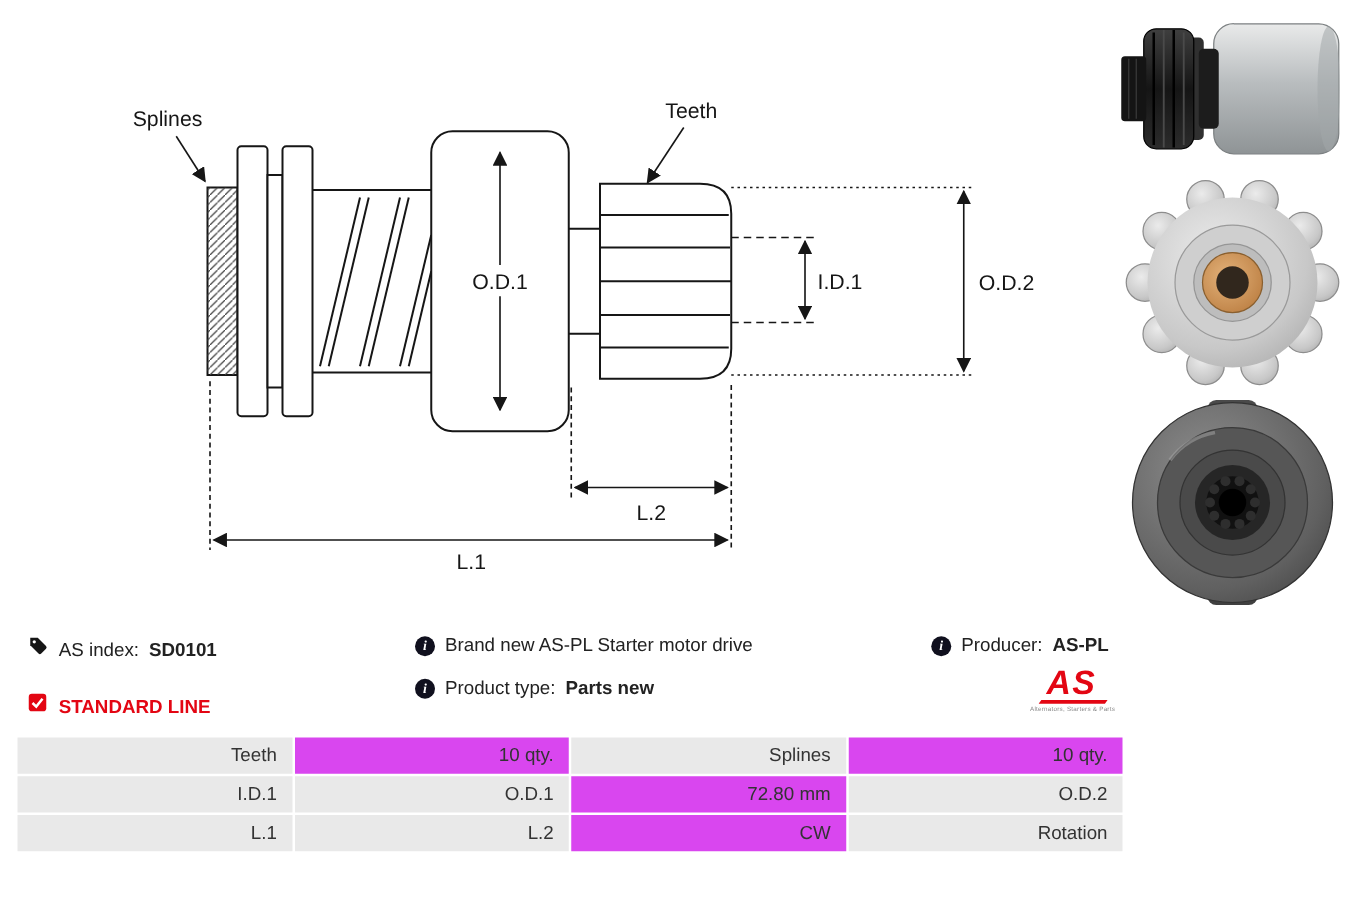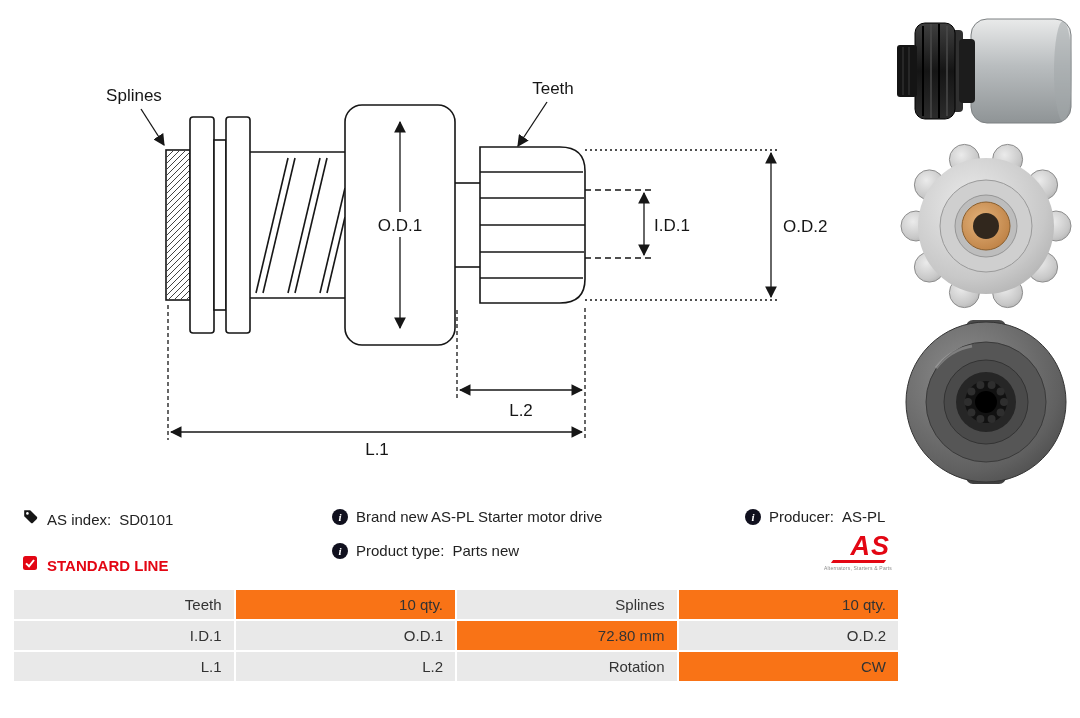--- a/index.html
+++ b/index.html
@@ -15,50 +15,50 @@
   .drawing svg text { font-family:"Liberation Sans", sans-serif; font-size:17px; fill:#161616; }
 
   
   .photo { position:absolute; }
   .photo-side  { left:893px; top:6px; }
   .photo-front { left:900px; top:142px; }
   .photo-rear  { left:902px; top:318px; }
 
   
   .info-item { position:absolute; display:flex; align-items:flex-end; gap:8px; font-size:15px; color:#222; white-space:nowrap; }
-  .info-item .bold { font-weight:normal; }
+  .info-item .bold { font-weight:bold; }
   .pos-asindex  { left:22px;  top:508px; }
   .pos-desc     { left:332px; top:508px; }
   .pos-producer { left:745px; top:508px; }
   .pos-standard { left:22px;  top:542px; }
   .pos-ptype    { left:332px; top:542px; }
   .standard-text { color:#e30613; font-weight:bold;margin-top:15px; }
 
   .info-icon {
     width:16px; height:16px; border-radius:50%; background:#10101e; color:#fff;
     font-family:"Liberation Serif", serif; font-style:italic; font-weight:bold;
     font-size:11px; line-height:16px; text-align:center; display:inline-block; flex:0 0 16px;
   }
   .svg-icon { display:inline-block; flex:0 0 17px; }
 
   
-  .as-logo { position:absolute; left:824px; top:533px; width:66px; text-align:right; }
+  .as-logo { position:absolute; left:824px; top:533px; width:66px; text-align:center; }
   .as-logo-main { display:block; font-style:italic; font-weight:900; font-size:27px; line-height:26px; color:#e30613; letter-spacing:1px; }
   .as-logo-swoosh { display:block; height:3px; background:#e30613; transform:skewX(-35deg); margin:1px 5px 2px 8px; }
   .as-logo-sub { display:block; font-size:5px; color:#8a8a8a; letter-spacing:.2px; white-space:nowrap; }
 
   
   .spec-table {
     position:absolute; left:14px; top:590px; width:884px;
     display:grid; grid-template-columns:1fr 1fr 1fr 1fr; gap:2px; background:#fff;
     font-size:15px; color:#333;
   }
   .spec-cell { height:29px; line-height:29px; text-align:right; padding-right:12px; overflow:hidden; }
   .spec-label { background:#e9e9e9; }
-  .spec-value { background:#f97316; }
+  .spec-value { background:#d946ef; }
 </style>
 </head>
 <body>
 
 <div class="page">
 
   <div class="drawing">
     <svg width="880" height="490" viewBox="0 0 880 490">
       <defs>
         <marker id="ah" viewBox="0 0 10 10" refX="9" refY="5" markerWidth="9" markerHeight="9" orient="auto-start-reverse">
@@ -276,17 +276,17 @@
     <div class="spec-cell spec-value">10 qty.</div>
 
     <div class="spec-cell spec-label">I.D.1</div>
     <div class="spec-cell spec-label">O.D.1</div>
     <div class="spec-cell spec-value">72.80 mm</div>
 
     <div class="spec-cell spec-label">O.D.2</div>
     <div class="spec-cell spec-label">L.1</div>
 
     <div class="spec-cell spec-label">L.2</div>
+    <div class="spec-cell spec-value">CW</div>
     <div class="spec-cell spec-label">Rotation</div>
-    <div class="spec-cell spec-value">CW</div>
   </div>
 
 </div>
 
 </body></html>

